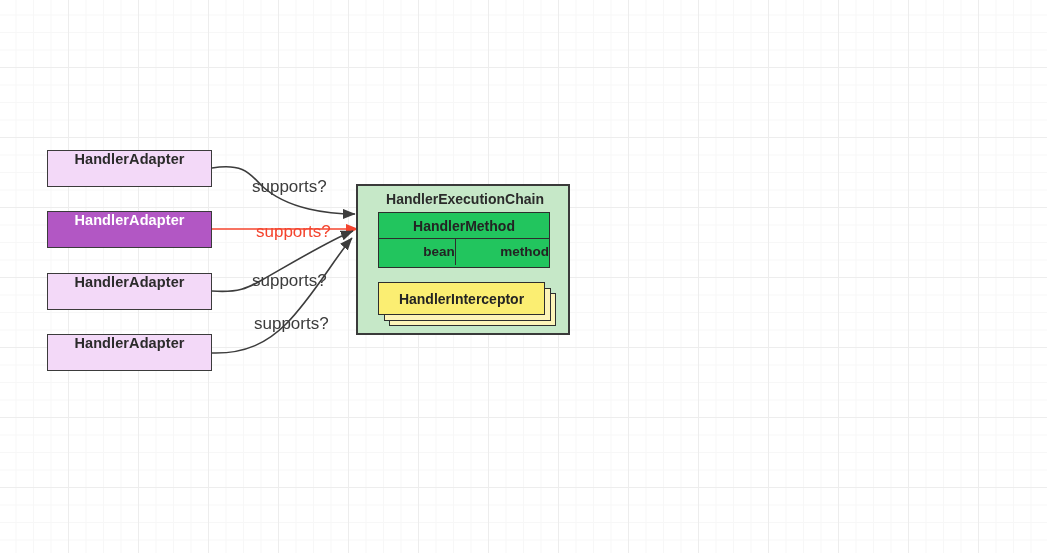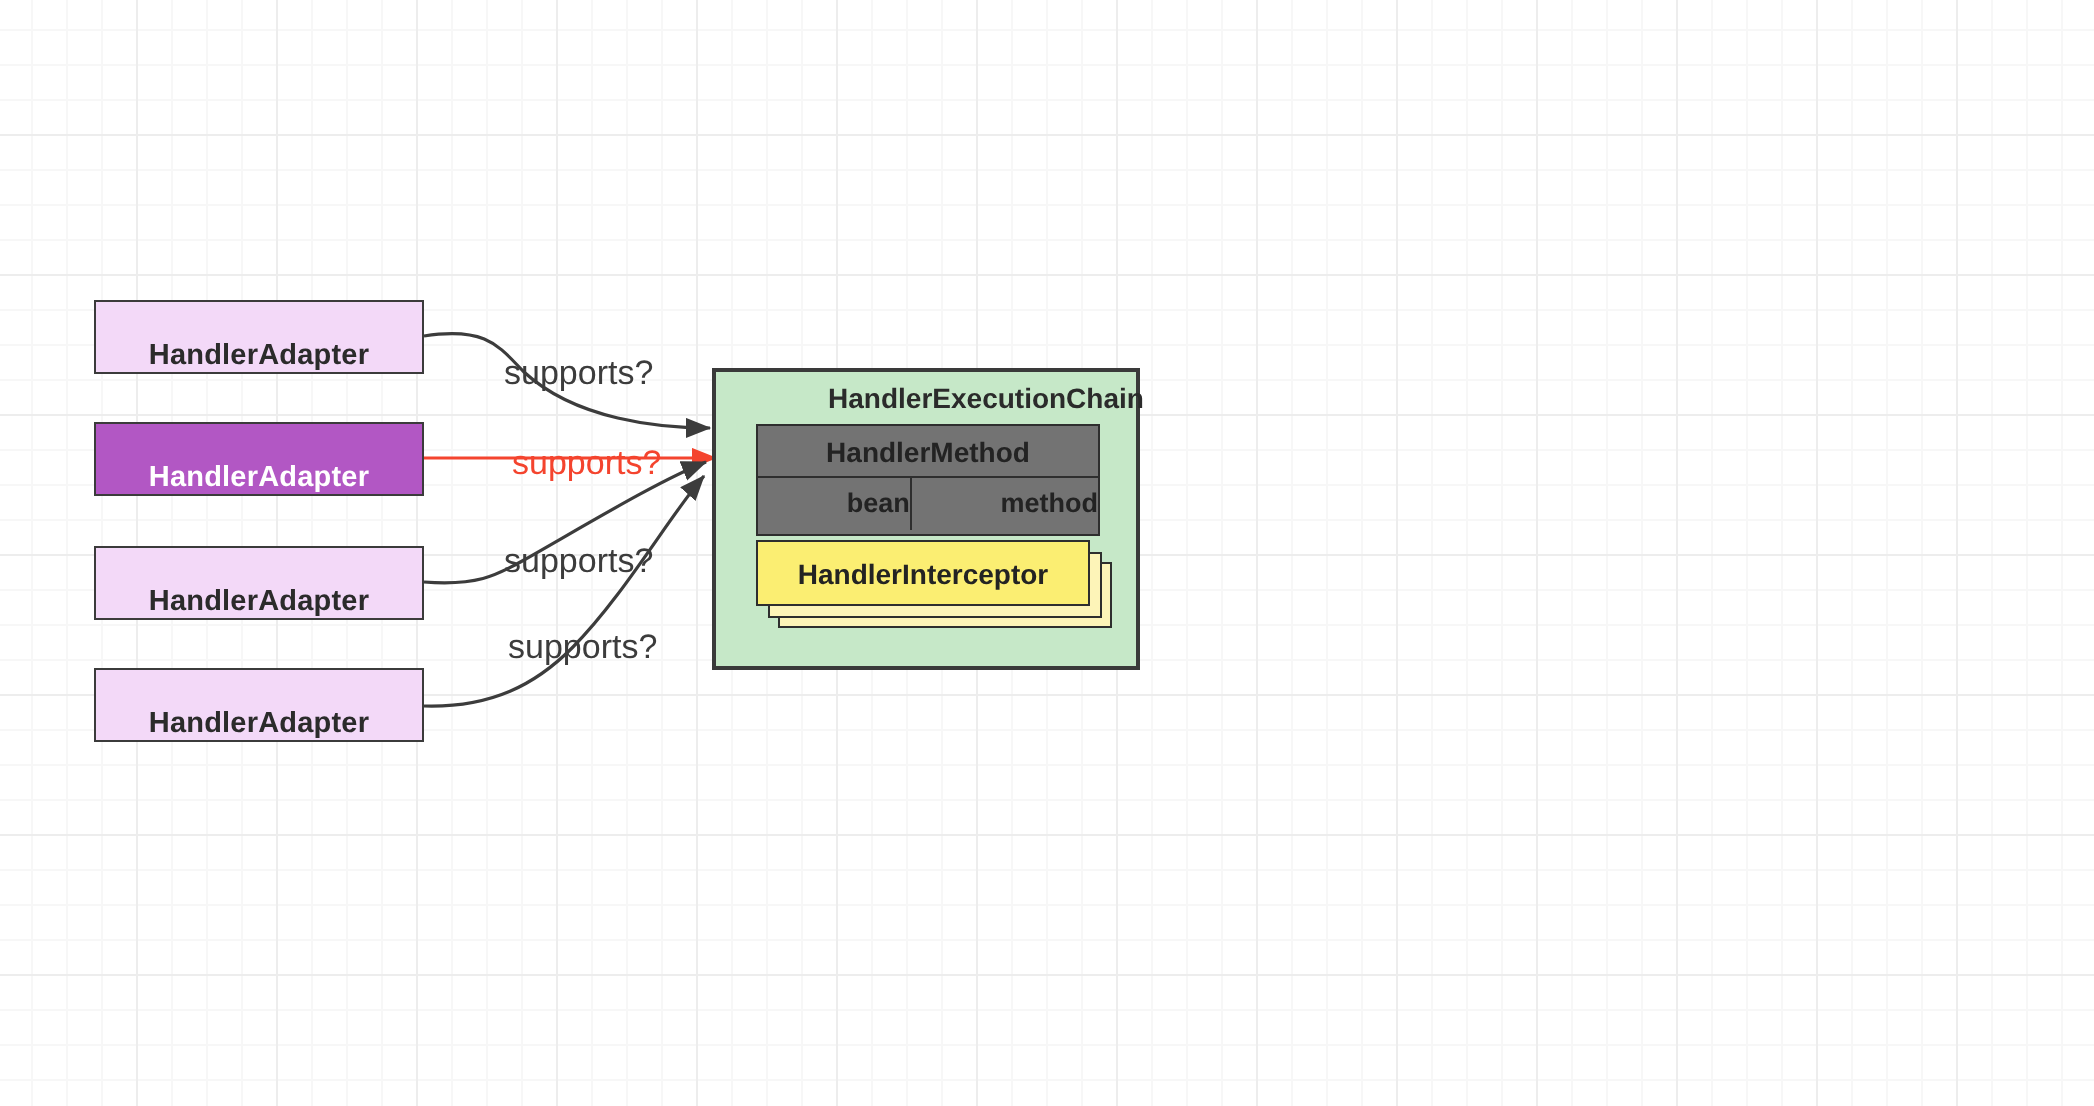--- a/index.html
+++ b/index.html
@@ -34,21 +34,21 @@
     left: 0;
     top: 0;
     width: 1047px;
     height: 553px;
     pointer-events: none;
   }
   .node {
     position: absolute;
     box-sizing: border-box;
     display: flex;
-    align-items: flex-end;
+    align-items: flex-start;
     justify-content: center;
     text-align: center;
   }
 
   
   .adapter {
     width: 165px;
     height: 37px;
     border: 1.6px solid #3b3b3b;
     background: #f3d9f8;
@@ -75,32 +75,31 @@
   }
   .chain-title {
     position: absolute;
     left: 0;
     top: 5px;
     width: 214px;
     text-align: center;
     font-size: 14px;
     font-weight: bold;
     color: #2b2b2b;
-    padding-left: 28px;
   }
 
   
   .hm {
     position: absolute;
     left: 20px;
     top: 26px;
     width: 172px;
     height: 56px;
     border: 1.6px solid #2e2e2e;
-    background: #737373;
+    background: #22c55e;
     box-sizing: border-box;
   }
   .hm-head {
     height: 26px;
     line-height: 26px;
     text-align: center;
     font-size: 14px;
     font-weight: bold;
     color: #232323;
     border-bottom: 1.6px solid #2e2e2e;
@@ -121,21 +120,21 @@
     margin-left: 44px;
   }
   .hm-cell.left {
     border-right: 1.6px solid #2e2e2e;
   }
 
   
   .stack {
     position: absolute;
     left: 20px;
-    top: 84px;
+    top: 96px;
     width: 192px;
     height: 40px;
   }
   .icept {
     position: absolute;
     box-sizing: border-box;
     width: 167px;
     height: 33px;
     border: 1.6px solid #2e2e2e;
     background: #fdf4b8;

